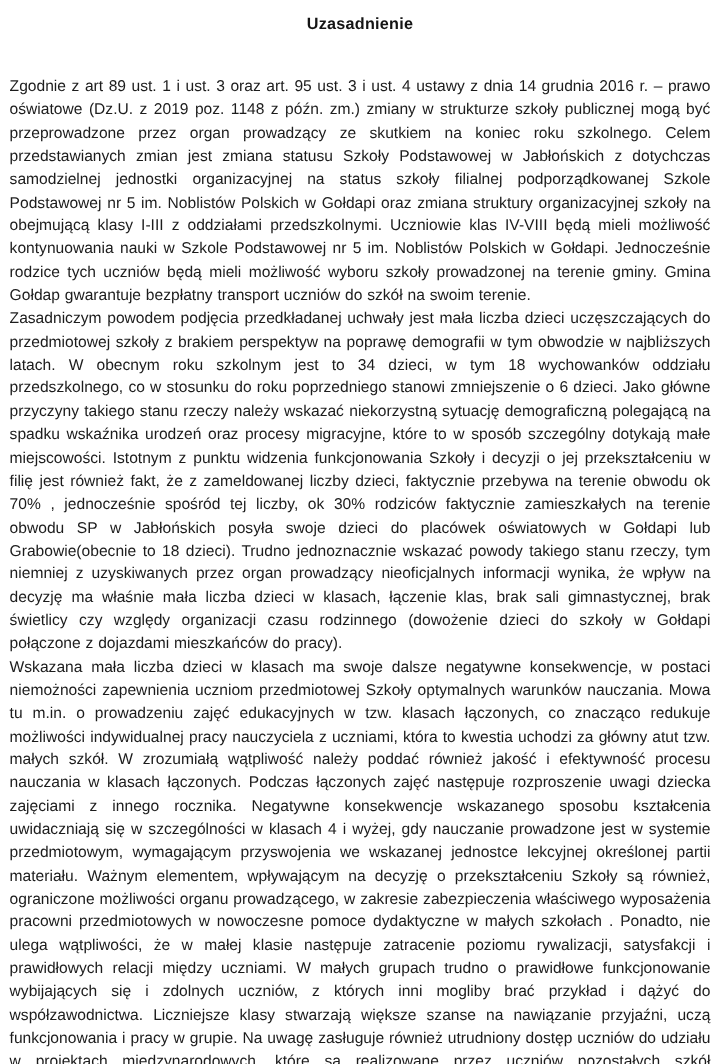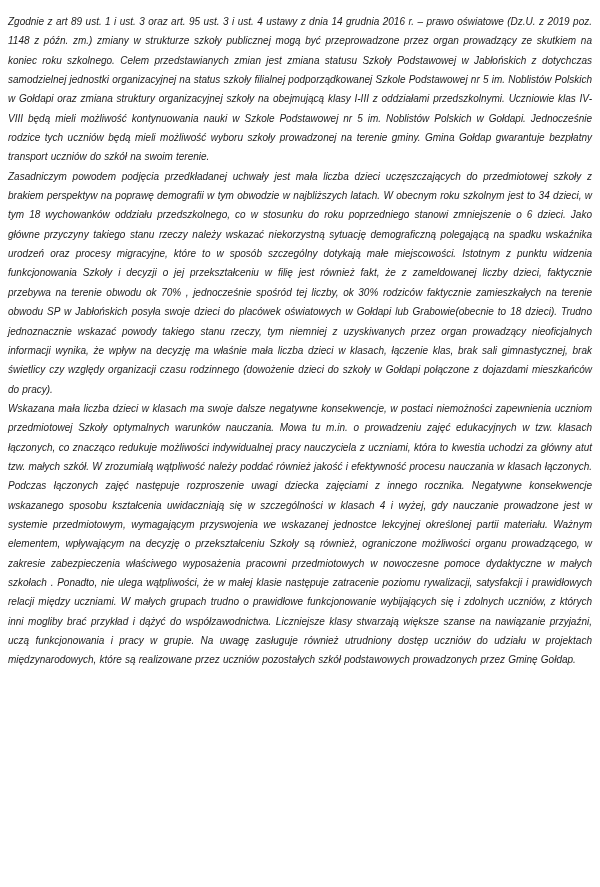--- a/index.html
+++ b/index.html
@@ -20,32 +20,32 @@
   .doc-title {
     font-size: 13.5px;
     font-weight: bold;
     text-align: center;
     letter-spacing: 0.2px;
     margin: 0 0 35px 0;
     color: #141414;
   }
   .doc-body p {
     margin: 0;
-    font-size: 10px;
+    font-size: 13px;
     line-height: 19.35px;
     text-align: justify;
     text-justify: inter-word;
     word-spacing: 0.4px;
     color: #1c1c1c;
-    font-style: italic;
   }
 </style>
 </head>
 <body>
 
 <div class="page">
+  <h1 class="doc-title">Uzasadnienie</h1>
 
   <div class="doc-body">
     <p>Zgodnie z art 89 ust. 1 i ust. 3 oraz art. 95 ust. 3 i ust. 4 ustawy z dnia 14 grudnia 2016 r. – prawo oświatowe (Dz.U. z 2019 poz. 1148 z późn. zm.) zmiany w strukturze szkoły publicznej  mogą być przeprowadzone przez organ prowadzący ze skutkiem na  koniec roku szkolnego. Celem przedstawianych zmian jest zmiana statusu Szkoły Podstawowej w Jabłońskich z dotychczas samodzielnej jednostki organizacyjnej na status szkoły filialnej podporządkowanej Szkole Podstawowej nr 5 im. Noblistów Polskich w Gołdapi oraz zmiana struktury organizacyjnej szkoły na obejmującą klasy I-III z oddziałami przedszkolnymi. Uczniowie klas IV-VIII będą mieli możliwość kontynuowania nauki w Szkole Podstawowej nr 5 im. Noblistów Polskich w Gołdapi. Jednocześnie rodzice tych uczniów będą mieli możliwość wyboru szkoły prowadzonej na terenie gminy. Gmina Gołdap gwarantuje bezpłatny transport uczniów do szkół na swoim terenie.</p>
     <p>Zasadniczym powodem podjęcia przedkładanej uchwały jest mała liczba dzieci uczęszczających do przedmiotowej szkoły z brakiem perspektyw na poprawę demografii w tym obwodzie w najbliższych latach. W obecnym roku szkolnym jest to 34 dzieci, w tym 18 wychowanków oddziału przedszkolnego, co w stosunku do roku poprzedniego stanowi zmniejszenie o 6 dzieci. Jako główne przyczyny takiego stanu rzeczy należy wskazać niekorzystną sytuację demograficzną polegającą na spadku wskaźnika urodzeń oraz procesy migracyjne, które to w sposób szczególny dotykają małe miejscowości. Istotnym z punktu widzenia funkcjonowania Szkoły i decyzji o jej przekształceniu w filię jest również fakt, że z zameldowanej liczby dzieci, faktycznie przebywa na terenie obwodu ok 70% , jednocześnie spośród tej liczby, ok 30% rodziców faktycznie zamieszkałych na terenie obwodu SP w Jabłońskich posyła swoje dzieci do placówek oświatowych w Gołdapi lub Grabowie(obecnie to 18 dzieci). Trudno jednoznacznie wskazać powody takiego stanu rzeczy, tym niemniej z uzyskiwanych przez organ prowadzący nieoficjalnych informacji wynika, że wpływ na decyzję ma właśnie mała liczba dzieci w klasach, łączenie klas, brak sali gimnastycznej, brak świetlicy czy względy organizacji czasu rodzinnego (dowożenie dzieci do szkoły w Gołdapi połączone z dojazdami mieszkańców do pracy).</p>
     <p>Wskazana mała liczba dzieci w klasach ma swoje dalsze negatywne konsekwencje, w postaci niemożności zapewnienia uczniom przedmiotowej Szkoły optymalnych warunków nauczania. Mowa tu m.in. o prowadzeniu zajęć edukacyjnych w tzw. klasach łączonych, co znacząco redukuje możliwości indywidualnej pracy nauczyciela z uczniami, która to kwestia uchodzi za główny atut tzw. małych szkół. W zrozumiałą wątpliwość należy poddać również jakość i efektywność procesu nauczania w klasach łączonych. Podczas łączonych zajęć następuje rozproszenie uwagi dziecka zajęciami z innego rocznika. Negatywne konsekwencje wskazanego sposobu kształcenia uwidaczniają się w szczególności w klasach 4 i wyżej, gdy nauczanie prowadzone jest w systemie przedmiotowym, wymagającym przyswojenia we wskazanej jednostce lekcyjnej określonej partii materiału. Ważnym elementem, wpływającym na decyzję o przekształceniu Szkoły są również, ograniczone możliwości organu prowadzącego, w zakresie zabezpieczenia właściwego wyposażenia pracowni przedmiotowych w nowoczesne pomoce dydaktyczne w małych szkołach . Ponadto, nie ulega wątpliwości, że w małej klasie następuje zatracenie poziomu rywalizacji, satysfakcji i prawidłowych relacji między uczniami. W małych grupach trudno o prawidłowe funkcjonowanie wybijających się i zdolnych uczniów, z których inni mogliby brać przykład i dążyć do współzawodnictwa. Liczniejsze klasy stwarzają większe szanse na nawiązanie przyjaźni, uczą funkcjonowania i pracy w grupie. Na uwagę zasługuje również utrudniony dostęp uczniów do udziału w projektach międzynarodowych, które są realizowane przez uczniów pozostałych szkół podstawowych prowadzonych przez Gminę Gołdap.</p>
   </div>
 </div>
 
 </body></html>

